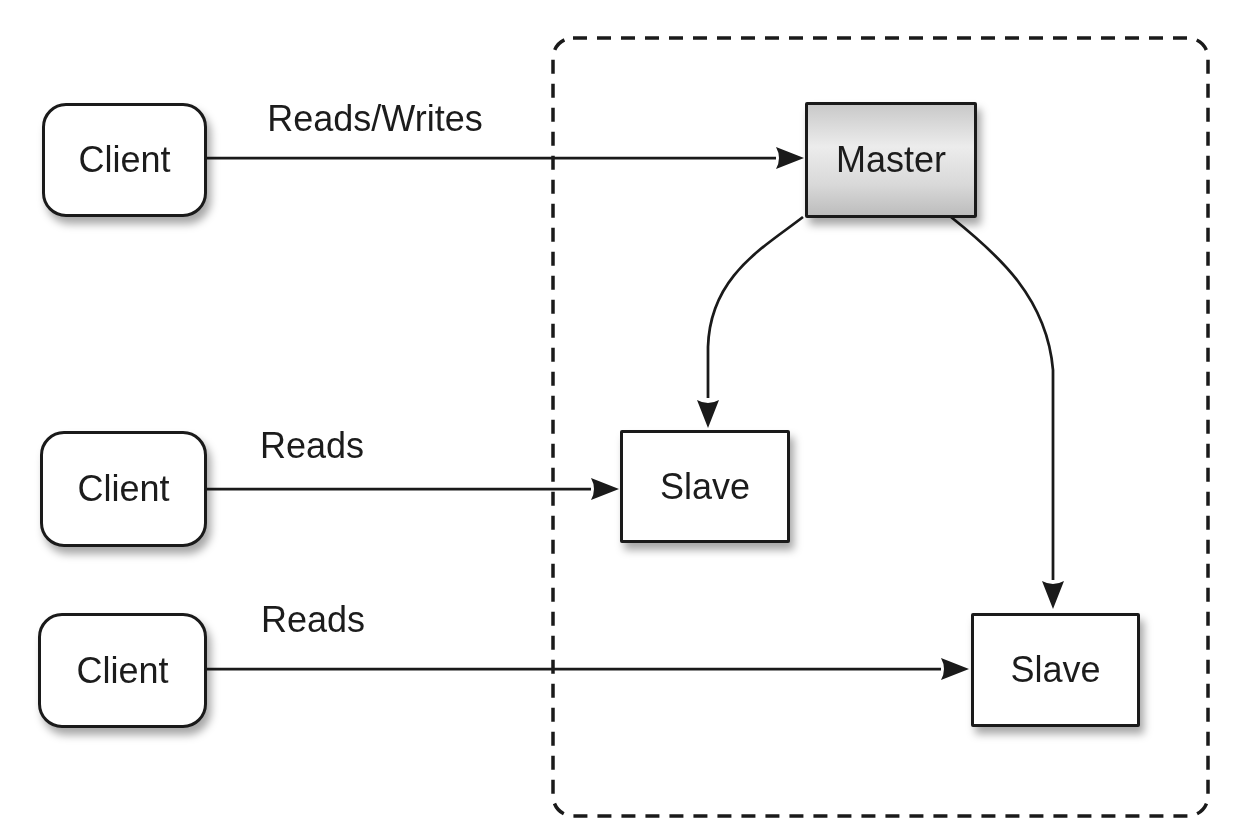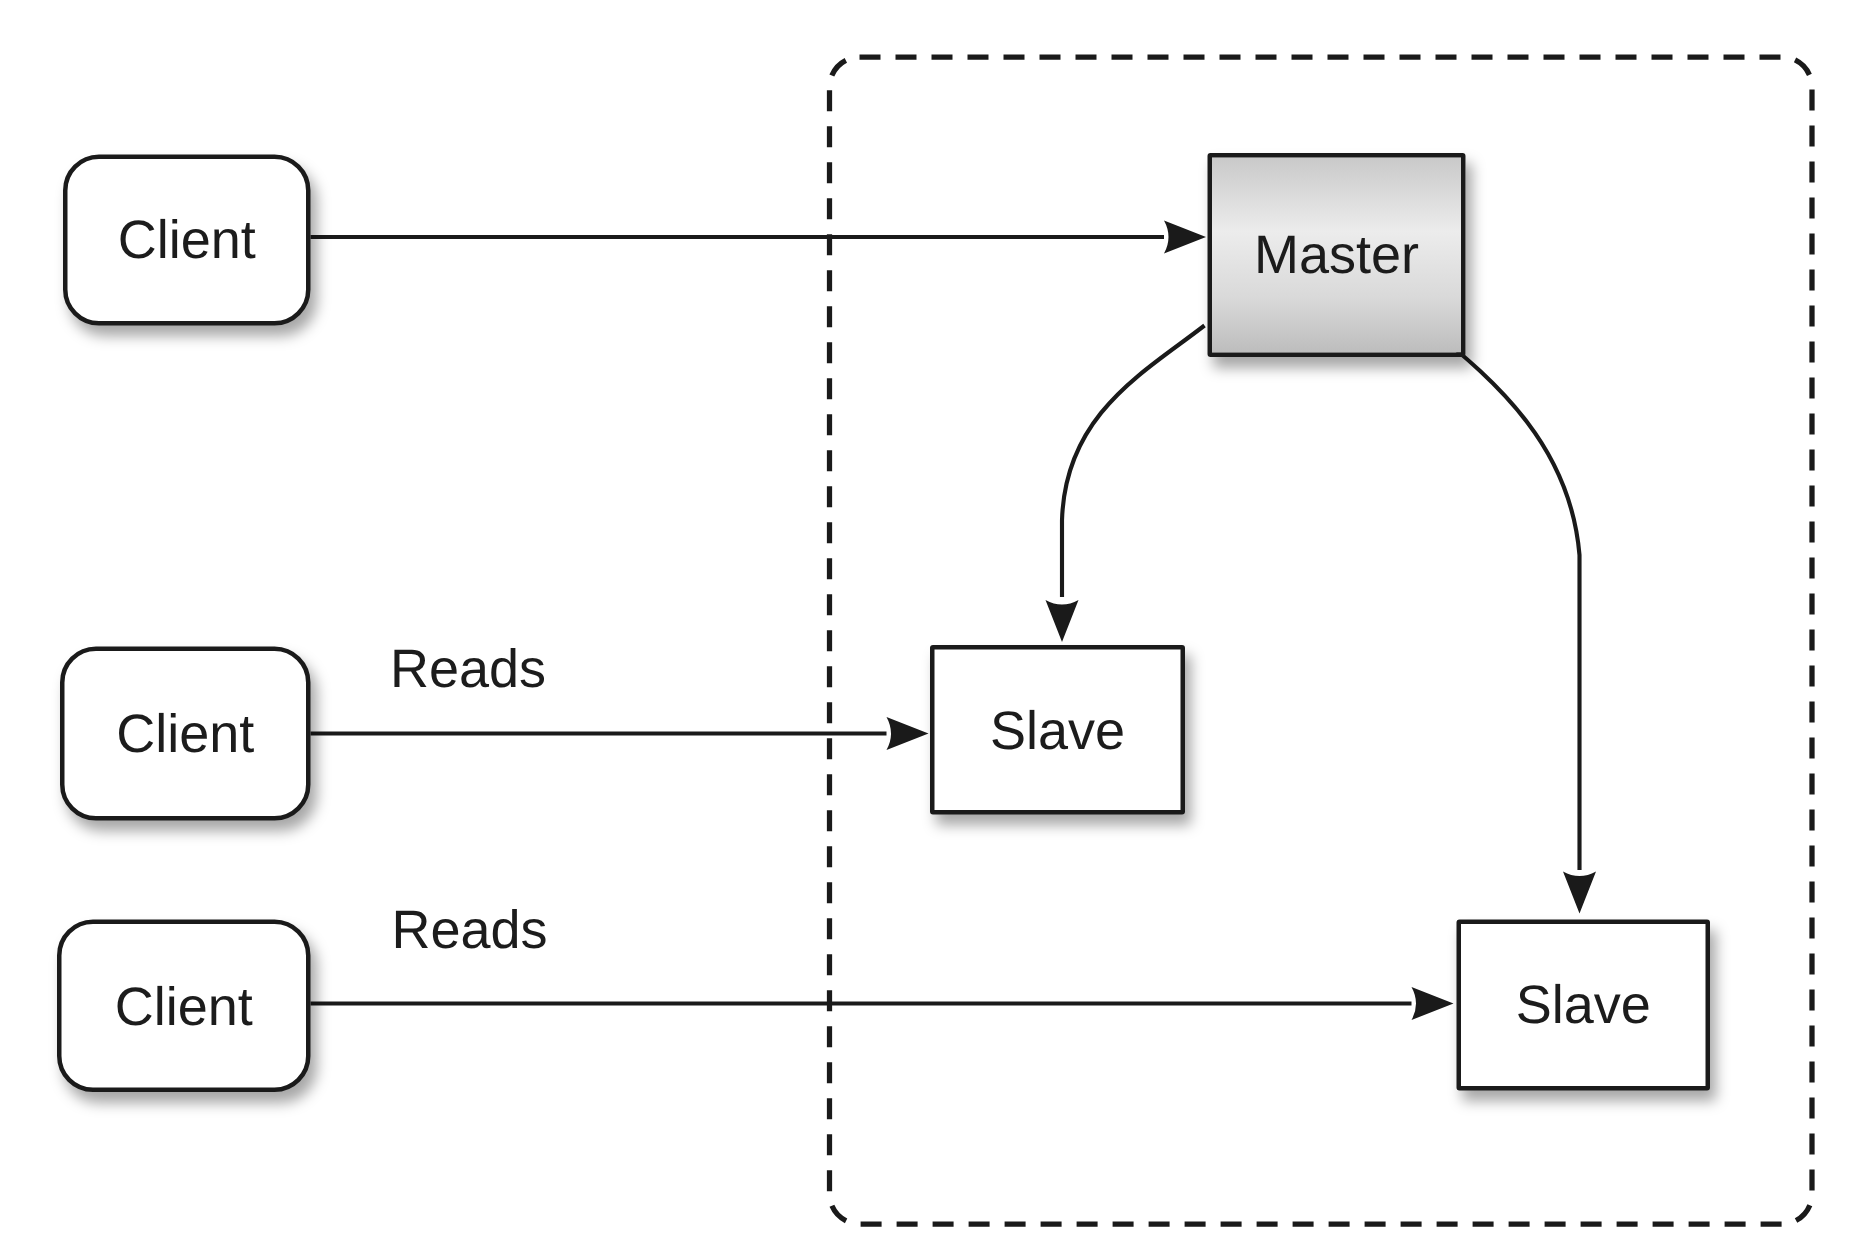--- a/index.html
+++ b/index.html
@@ -98,31 +98,32 @@
   </div>
 
   <div class="node client" style="left:40px; top:431px; width:167px; height:116px;">
     <span>Client</span>
   </div>
 
   <div class="node client" style="left:38px; top:613px; width:169px; height:115px;">
     <span>Client</span>
   </div>
 
-  <div class="node master" style="left:805px; top:102px; width:172px; height:136px;">
+  <div class="node master" style="left:805px; top:102px; width:172px; height:116px;">
     <span>Master</span>
   </div>
 
   <div class="node slave" style="left:620px; top:430px; width:170px; height:113px;">
     <span>Slave</span>
   </div>
 
   <div class="node slave" style="left:971px; top:613px; width:169px; height:114px;">
     <span>Slave</span>
   </div>
 
+  <div class="edge-label" style="left:375px; top:119px;">Reads/Writes</div>
 
   <div class="edge-label" style="left:312px; top:446px;">Reads</div>
 
   <div class="edge-label" style="left:313px; top:620px;">Reads</div>
 
 
 </div>
 
 </body></html>

